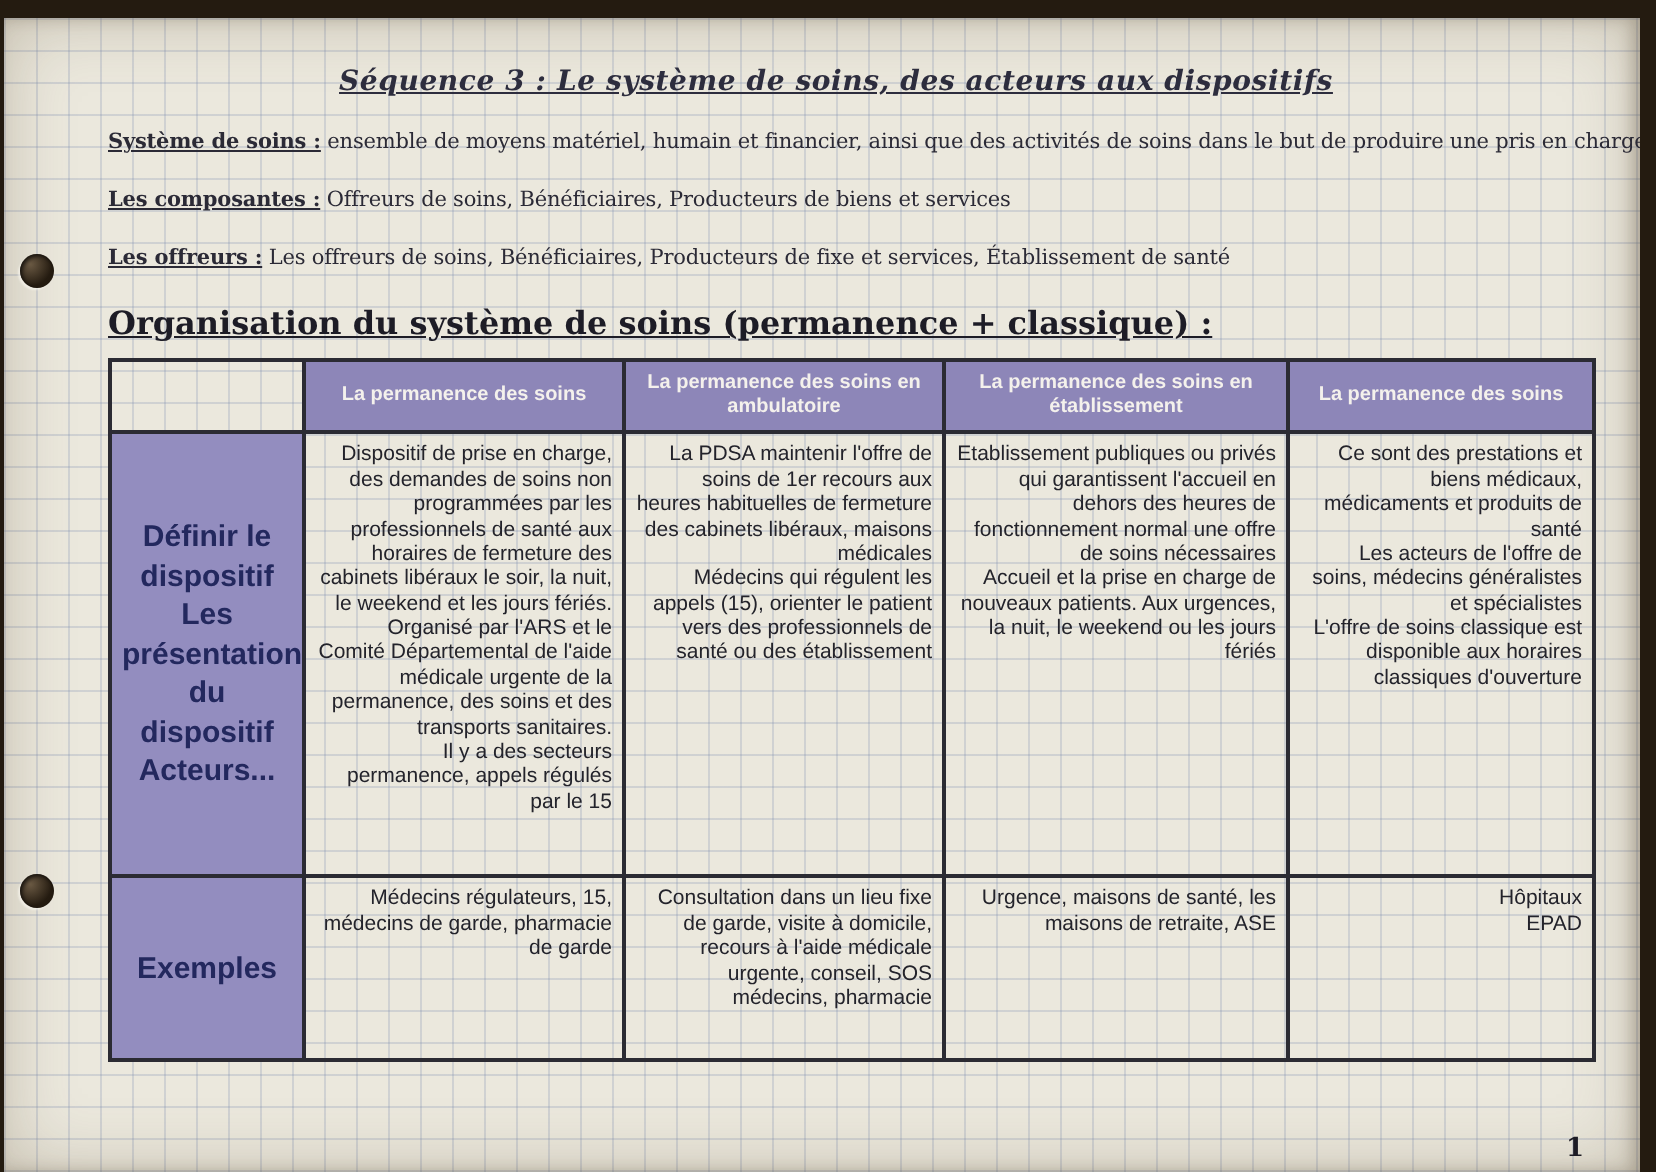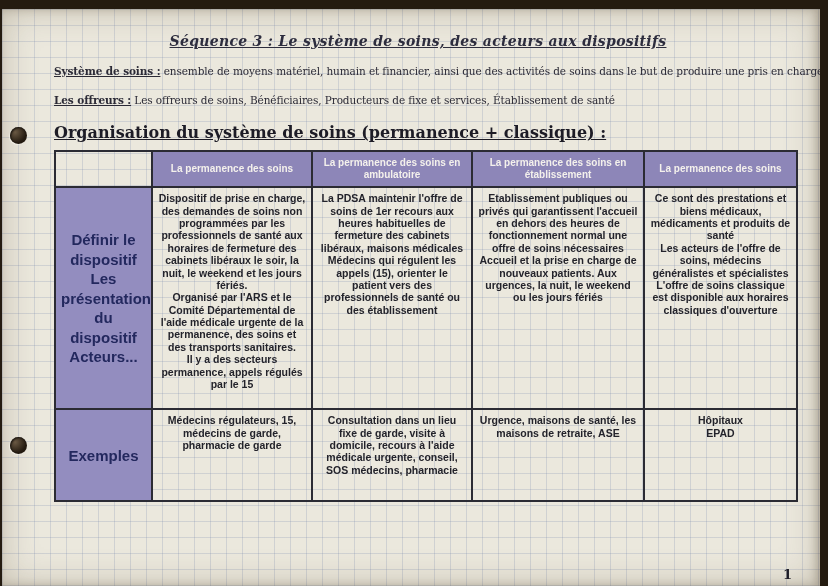--- a/index.html
+++ b/index.html
@@ -93,24 +93,24 @@
     font-family: "Liberation Sans", sans-serif;
     font-weight: bold;
     font-size: 15px;
     text-align: center;
     vertical-align: middle;
     white-space: pre-line;
     line-height: 1.3;
   }
   td.cell {
     font-family: "Liberation Sans", sans-serif;
-    font-weight: bold;
+    font-weight: normal;
     font-size: 10.5px;
     color: #23232b;
-    text-align: center;
+    text-align: right;
     vertical-align: top;
     white-space: pre-line;
     line-height: 1.18;
     padding-top: 7px;
   }
   tr.head-row { height: 36px; }
   tr.body-row { height: 222px; }
   tr.examples-row { height: 92px; }
 
   .page-number {
@@ -127,20 +127,21 @@
 <div class="paper">
   <div class="hole hole-top"></div>
   <div class="hole hole-bottom"></div>
 
   <div class="content">
 
     <div class="title">Séquence 3 : Le système de soins, des acteurs aux dispositifs</div>
 
     <p class="intro-line"><span class="term">Système de soins :</span><span> ensemble de moyens matériel, humain et financier, ainsi que des activités de soins dans le but de produire une pris en charge des bénéficiaires.</span></p>
 
+    <p class="intro-line"><span class="term">Les composantes :</span><span> Offreurs de soins, Bénéficiaires, Producteurs de biens et services</span></p>
 
     <p class="intro-line"><span class="term">Les offreurs :</span><span> Les offreurs de soins, Bénéficiaires, Producteurs de fixe et services, Établissement de santé</span></p>
 
     <div class="section-heading">Organisation du système de soins (permanence + classique) :</div>
 
     <table class="soins">
       <colgroup>
         <col style="width:97px">
         <col style="width:160px">
         <col style="width:160px">

